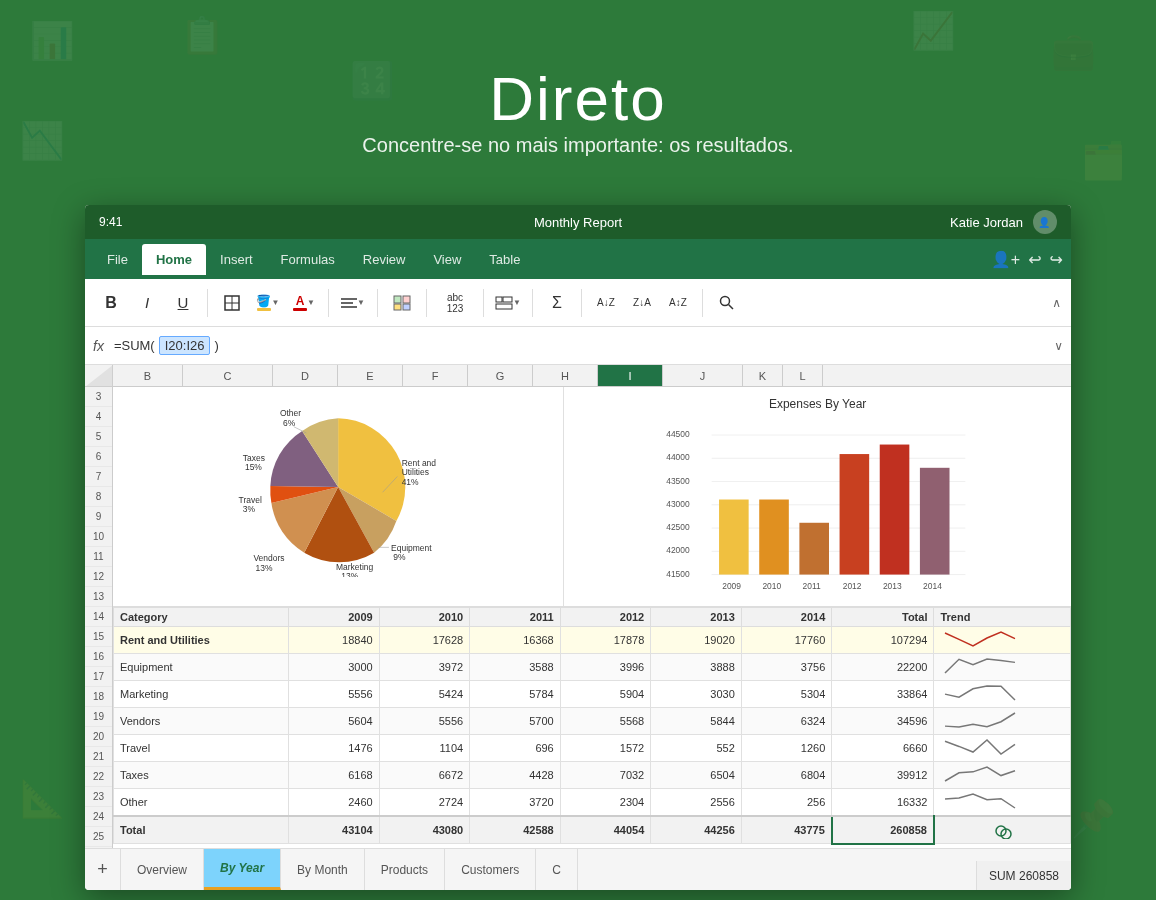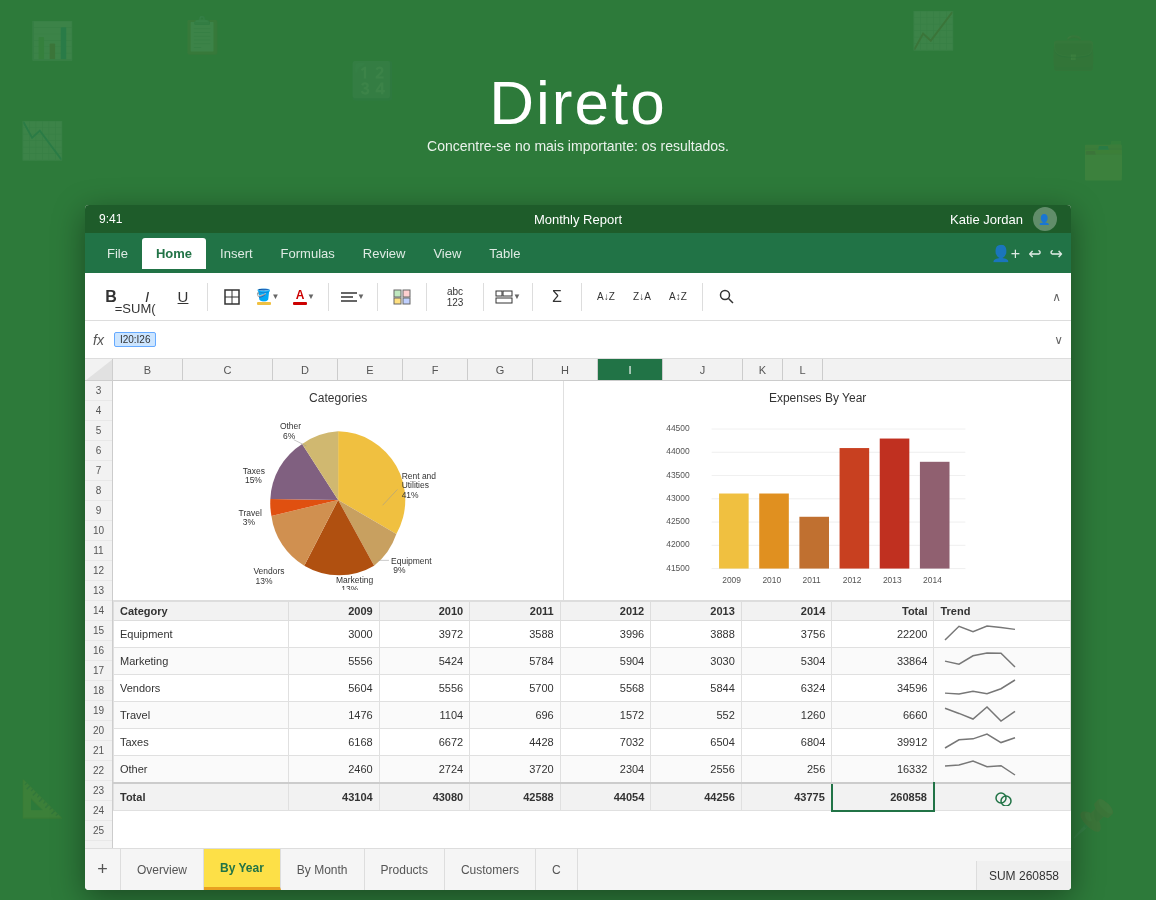--- a/index.html
+++ b/index.html
@@ -25,21 +25,21 @@
       justify-content: center;
       z-index: 1;
       color: white;
     }
     .hero-title {
       font-size: 62px;
       font-weight: 200;
       letter-spacing: 2px;
     }
     .hero-subtitle {
-      font-size: 14px;
+      font-size: 20px;
       font-weight: 300;
       opacity: 0.9;
     }
 
     
     .app-window {
       position: absolute;
       top: 205px;
       left: 85px;
       right: 85px;
@@ -49,21 +49,21 @@
       overflow: hidden;
       box-shadow: 0 8px 32px rgba(0,0,0,0.4);
       z-index: 2;
       display: flex;
       flex-direction: column;
     }
 
     
     .title-bar {
       background: #1e5c2a;
-      height: 28px;
+      height: 34px;
       display: flex;
       align-items: center;
       justify-content: space-between;
       padding: 0 14px;
       flex-shrink: 0;
     }
     .title-bar-center {
       color: white;
       font-size: 13px;
       font-weight: 400;
@@ -192,29 +192,28 @@
       font-style: italic;
       font-size: 14px;
       color: #555;
       margin-right: 10px;
     }
     .formula-content {
       font-size: 13px;
       color: #333;
       display: flex;
       align-items: center;
-      gap: 16px;
-      flex-direction: column;
+      gap: 4px;
     }
     .formula-highlight {
       background: #cce5ff;
       border: 1px solid #66aaff;
       padding: 1px 5px;
       border-radius: 2px;
-      font-size: 10px;
+      font-size: 13px;
     }
     .formula-bar-chevron {
       margin-left: auto;
       color: #666;
       font-size: 12px;
     }
 
     
     .grid-header {
       display: flex;
@@ -381,24 +380,25 @@
       padding: 0 16px;
       display: flex;
       align-items: center;
       font-size: 12px;
       color: #555;
       border-right: 1px solid #ddd;
       cursor: pointer;
       white-space: nowrap;
     }
     .sheet-tab.active {
-      background: #fde047;
+      background: #7dd3fc;
       color: #217346;
       font-weight: 600;
       border-bottom: 3px solid #217346;
+      font-style: italic;
     }
     .sheet-tab.orange-active {
       border-bottom: 3px solid #e8a020;
     }
     .sum-display {
       margin-left: auto;
       display: flex;
       align-items: center;
       padding: 0 12px;
       font-size: 12px;
@@ -602,21 +602,20 @@
         <div class="row-num">24</div>
         <div class="row-num">25</div>
 
       </div>
 
       <div class="grid-cells">
 
         <div class="charts-area">
 
           <div class="pie-chart-container">
-            <div class="chart-title">Categories</div>
             <svg class="pie-chart-svg" viewBox="0 0 220 170">
 
               <path d="M110,85 L110,20 A65,65 0 0,1 165,117" fill="#f0c040"></path>
 
               <path d="M110,85 L165,117 A65,65 0 0,1 144,147" fill="#c8a060"></path>
 
               <path d="M110,85 L144,147 A65,65 0 0,1 78,147" fill="#b05010"></path>
 
               <path d="M110,85 L78,147 A65,65 0 0,1 47,100" fill="#d09050"></path>
 
@@ -704,20 +703,33 @@
                 <th style="width:62px; text-align:right;">2010</th>
                 <th style="width:62px; text-align:right;">2011</th>
                 <th style="width:62px; text-align:right;">2012</th>
                 <th style="width:62px; text-align:right;">2013</th>
                 <th style="width:62px; text-align:right;">2014</th>
                 <th style="width:70px; text-align:right;">Total</th>
                 <th style="width:90px;">Trend</th>
               </tr>
             </thead>
             <tbody id="table-body">
+            <tr class="highlighted">
+      <td style="font-weight:600">Rent and Utilities</td>
+      <td class="td-num">18840</td>
+      <td class="td-num">17628</td>
+      <td class="td-num">16368</td>
+      <td class="td-num">17878</td>
+      <td class="td-num">19020</td>
+      <td class="td-num">17760</td>
+      <td class="td-num">107294</td>
+      <td class="trend-cell"><svg width="80" height="20" viewBox="0 0 80 20">
+                      <polyline points="5,3.9502262443438916 19,10.34841628959276 33,17 47,9.028657616892911 61,3 75,9.65158371040724" fill="none" stroke="#c03020" stroke-width="1.5"></polyline>
+                    </svg></td>
+    </tr>
                 <tr>
       <td style="font-weight:400">Equipment</td>
       <td class="td-num">3000</td>
       <td class="td-num">3972</td>
       <td class="td-num">3588</td>
       <td class="td-num">3996</td>
       <td class="td-num">3888</td>
       <td class="td-num">3756</td>
       <td class="td-num">22200</td>
       <td class="trend-cell"><svg width="80" height="20" viewBox="0 0 80 20">

